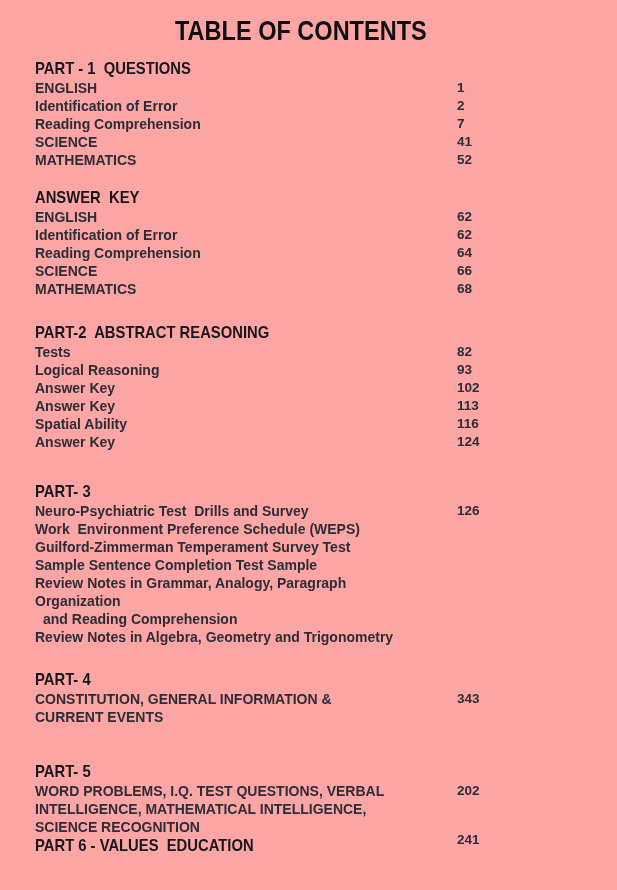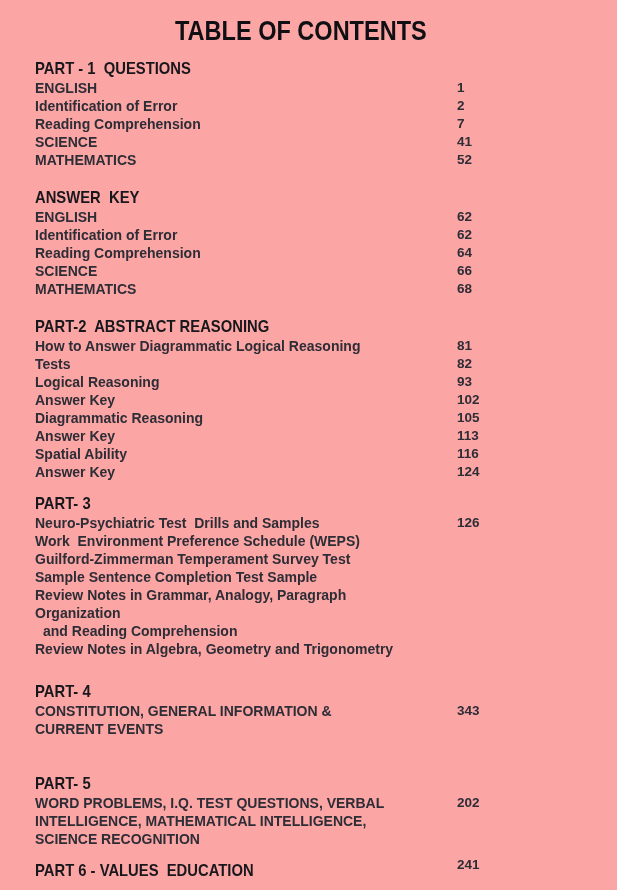--- a/index.html
+++ b/index.html
@@ -27,25 +27,25 @@
   }
   .title .t-inner {
     display: inline-block;
     transform: scaleX(0.84);
     transform-origin: 50% 50%;
     white-space: pre;
   }
   .sec { position: relative; }
   .sec-0 { margin-top: 13px; }
   .sec-1 { margin-top: 19px; }
-  .sec-2 { margin-top: 19px; }
-  .sec-3 { margin-top: 13px; }
+  .sec-2 { margin-top: 25px; }
+  .sec-3 { margin-top: 31px; }
   .sec-4 { margin-top: 24px; }
   .sec-5 { margin-top: 36px; }
-  .sec-6 { margin-top: 13px; }
+  .sec-6 { }
   .heading {
     position: relative;
     font-size: 17px;
     line-height: 20px;
     color: #17171c;
   }
   .heading .h-label {
     display: inline-block;
     transform: scaleX(0.87);
     transform-origin: 0 50%;
@@ -137,61 +137,53 @@
   </div>
           </div>
   </div>
         <div class="sec sec-2">
     <div class="heading">
       <span class="h-label">PART-2  ABSTRACT REASONING</span>
       
     </div>
     <div>
             <div class="row">
-    <span class="label">How to Answer Diagrammatic Logical Reasoning</span>
-    <span class="pagenum">81</span>
-  </div>
-            <div class="row">
     <span class="label">Tests</span>
     <span class="pagenum">82</span>
   </div>
             <div class="row">
     <span class="label">Logical Reasoning</span>
     <span class="pagenum">93</span>
   </div>
             <div class="row">
     <span class="label">Answer Key</span>
     <span class="pagenum">102</span>
   </div>
             <div class="row">
-    <span class="label">Diagrammatic Reasoning</span>
-    <span class="pagenum">105</span>
-  </div>
-            <div class="row">
     <span class="label">Answer Key</span>
     <span class="pagenum">113</span>
   </div>
             <div class="row">
     <span class="label">Spatial Ability</span>
     <span class="pagenum">116</span>
   </div>
             <div class="row">
     <span class="label">Answer Key</span>
     <span class="pagenum">124</span>
   </div>
           </div>
   </div>
         <div class="sec sec-3">
     <div class="heading">
       <span class="h-label">PART- 3</span>
       
     </div>
     <div>
             <div class="row">
-    <span class="label">Neuro-Psychiatric Test  Drills and Samples</span>
+    <span class="label">Neuro-Psychiatric Test  Drills and Survey</span>
     <span class="pagenum">126</span>
   </div>
             <div class="row">
     <span class="label">Work  Environment Preference Schedule (WEPS)</span>
     
   </div>
             <div class="row">
     <span class="label">Guilford-Zimmerman Temperament Survey Test</span>
     
   </div>

